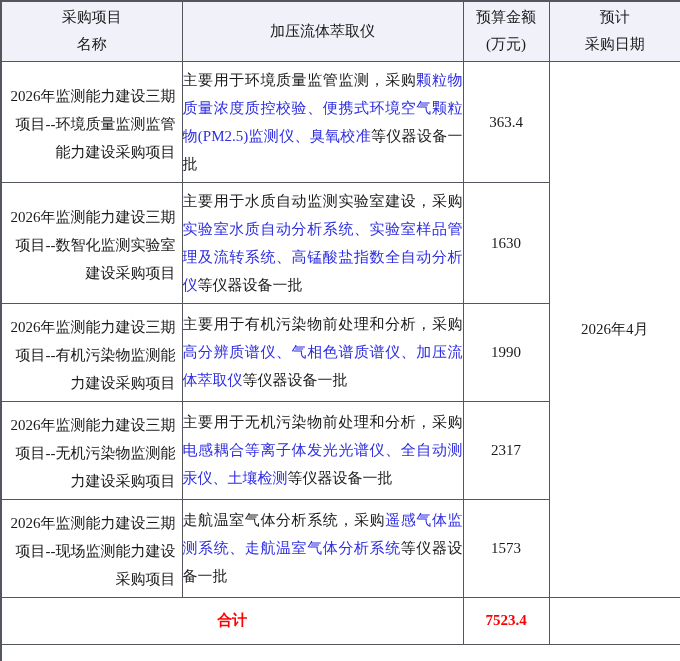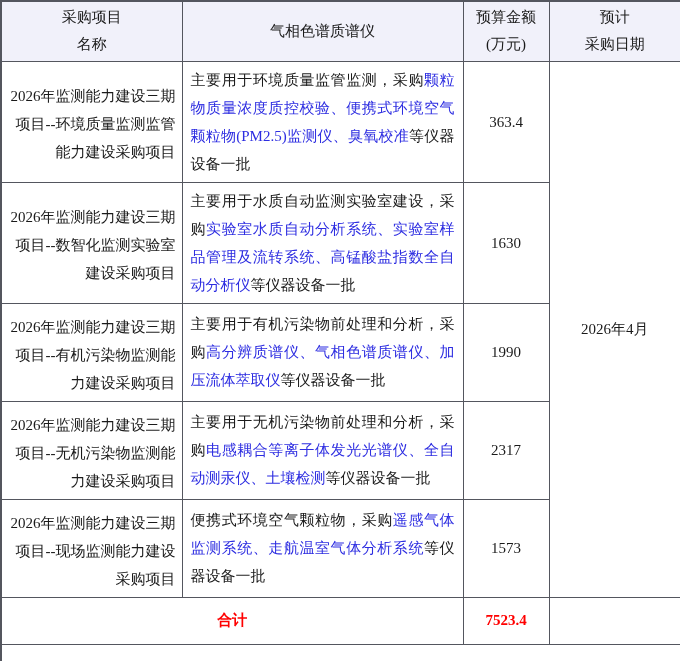--- a/index.html
+++ b/index.html
@@ -35,21 +35,21 @@
     line-height:27px;
     height:60px;
   }
   td.name-cell{
     text-align:right;
     padding:9px 6px 4px 8px;
     line-height:28px;
   }
   td.overview-cell{
     text-align:justify;
-    padding:4px 8px;
+    padding:4px 0;
     line-height:28px;
   }
   td.budget-cell,td.date-cell{
     text-align:center;
     line-height:24px;
   }
   .hl{color:var(--highlight-blue);}
   tr.r1 td{height:106px;}
   tr.r2 td{height:110px;}
   tr.r3 td{height:96px;}
@@ -76,21 +76,21 @@
   <colgroup>
     <col style="width:181px">
     <col style="width:281px">
     <col style="width:86px">
     <col style="width:132px">
   </colgroup>
   <thead>
     <tr>
       <th>采购项目
 名称</th>
-      <th>气相色谱质谱仪</th>
+      <th>加压流体萃取仪</th>
       <th>预算金额
 (万元)</th>
       <th>预计
 采购日期</th>
     </tr>
   </thead>
   <tbody>
     <tr class="r1">
       <td class="name-cell">2026年监测能力建设三期项目--环境质量监测监管能力建设采购项目</td>
       <td class="overview-cell"><span>主要用于环境质量监管监测，采购</span><span class="hl">颗粒物质量浓度质控校验、便携式环境空气颗粒物(PM2.5)监测仪、臭氧校准</span><span>等仪器设备一批</span></td>
@@ -107,21 +107,21 @@
       <td class="overview-cell"><span>主要用于有机污染物前处理和分析，采购</span><span class="hl">高分辨质谱仪、气相色谱质谱仪、加压流体萃取仪</span><span>等仪器设备一批</span></td>
       <td class="budget-cell">1990</td>
     </tr>
     <tr class="r4">
       <td class="name-cell">2026年监测能力建设三期项目--无机污染物监测能力建设采购项目</td>
       <td class="overview-cell"><span>主要用于无机污染物前处理和分析，采购</span><span class="hl">电感耦合等离子体发光光谱仪、全自动测汞仪、土壤检测</span><span>等仪器设备一批</span></td>
       <td class="budget-cell">2317</td>
     </tr>
     <tr class="r5">
       <td class="name-cell">2026年监测能力建设三期项目--现场监测能力建设采购项目</td>
-      <td class="overview-cell"><span>便携式环境空气颗粒物，采购</span><span class="hl">遥感气体监测系统、走航温室气体分析系统</span><span>等仪器设备一批</span></td>
+      <td class="overview-cell"><span>走航温室气体分析系统，采购</span><span class="hl">遥感气体监测系统、走航温室气体分析系统</span><span>等仪器设备一批</span></td>
       <td class="budget-cell">1573</td>
     </tr>
     <tr class="total-row">
       <td colspan="2">合计</td>
       <td>7523.4</td>
       <td></td>
     </tr>
     <tr class="footer-row">
       <td colspan="4">
         <div>整理：化工仪器网</div>

